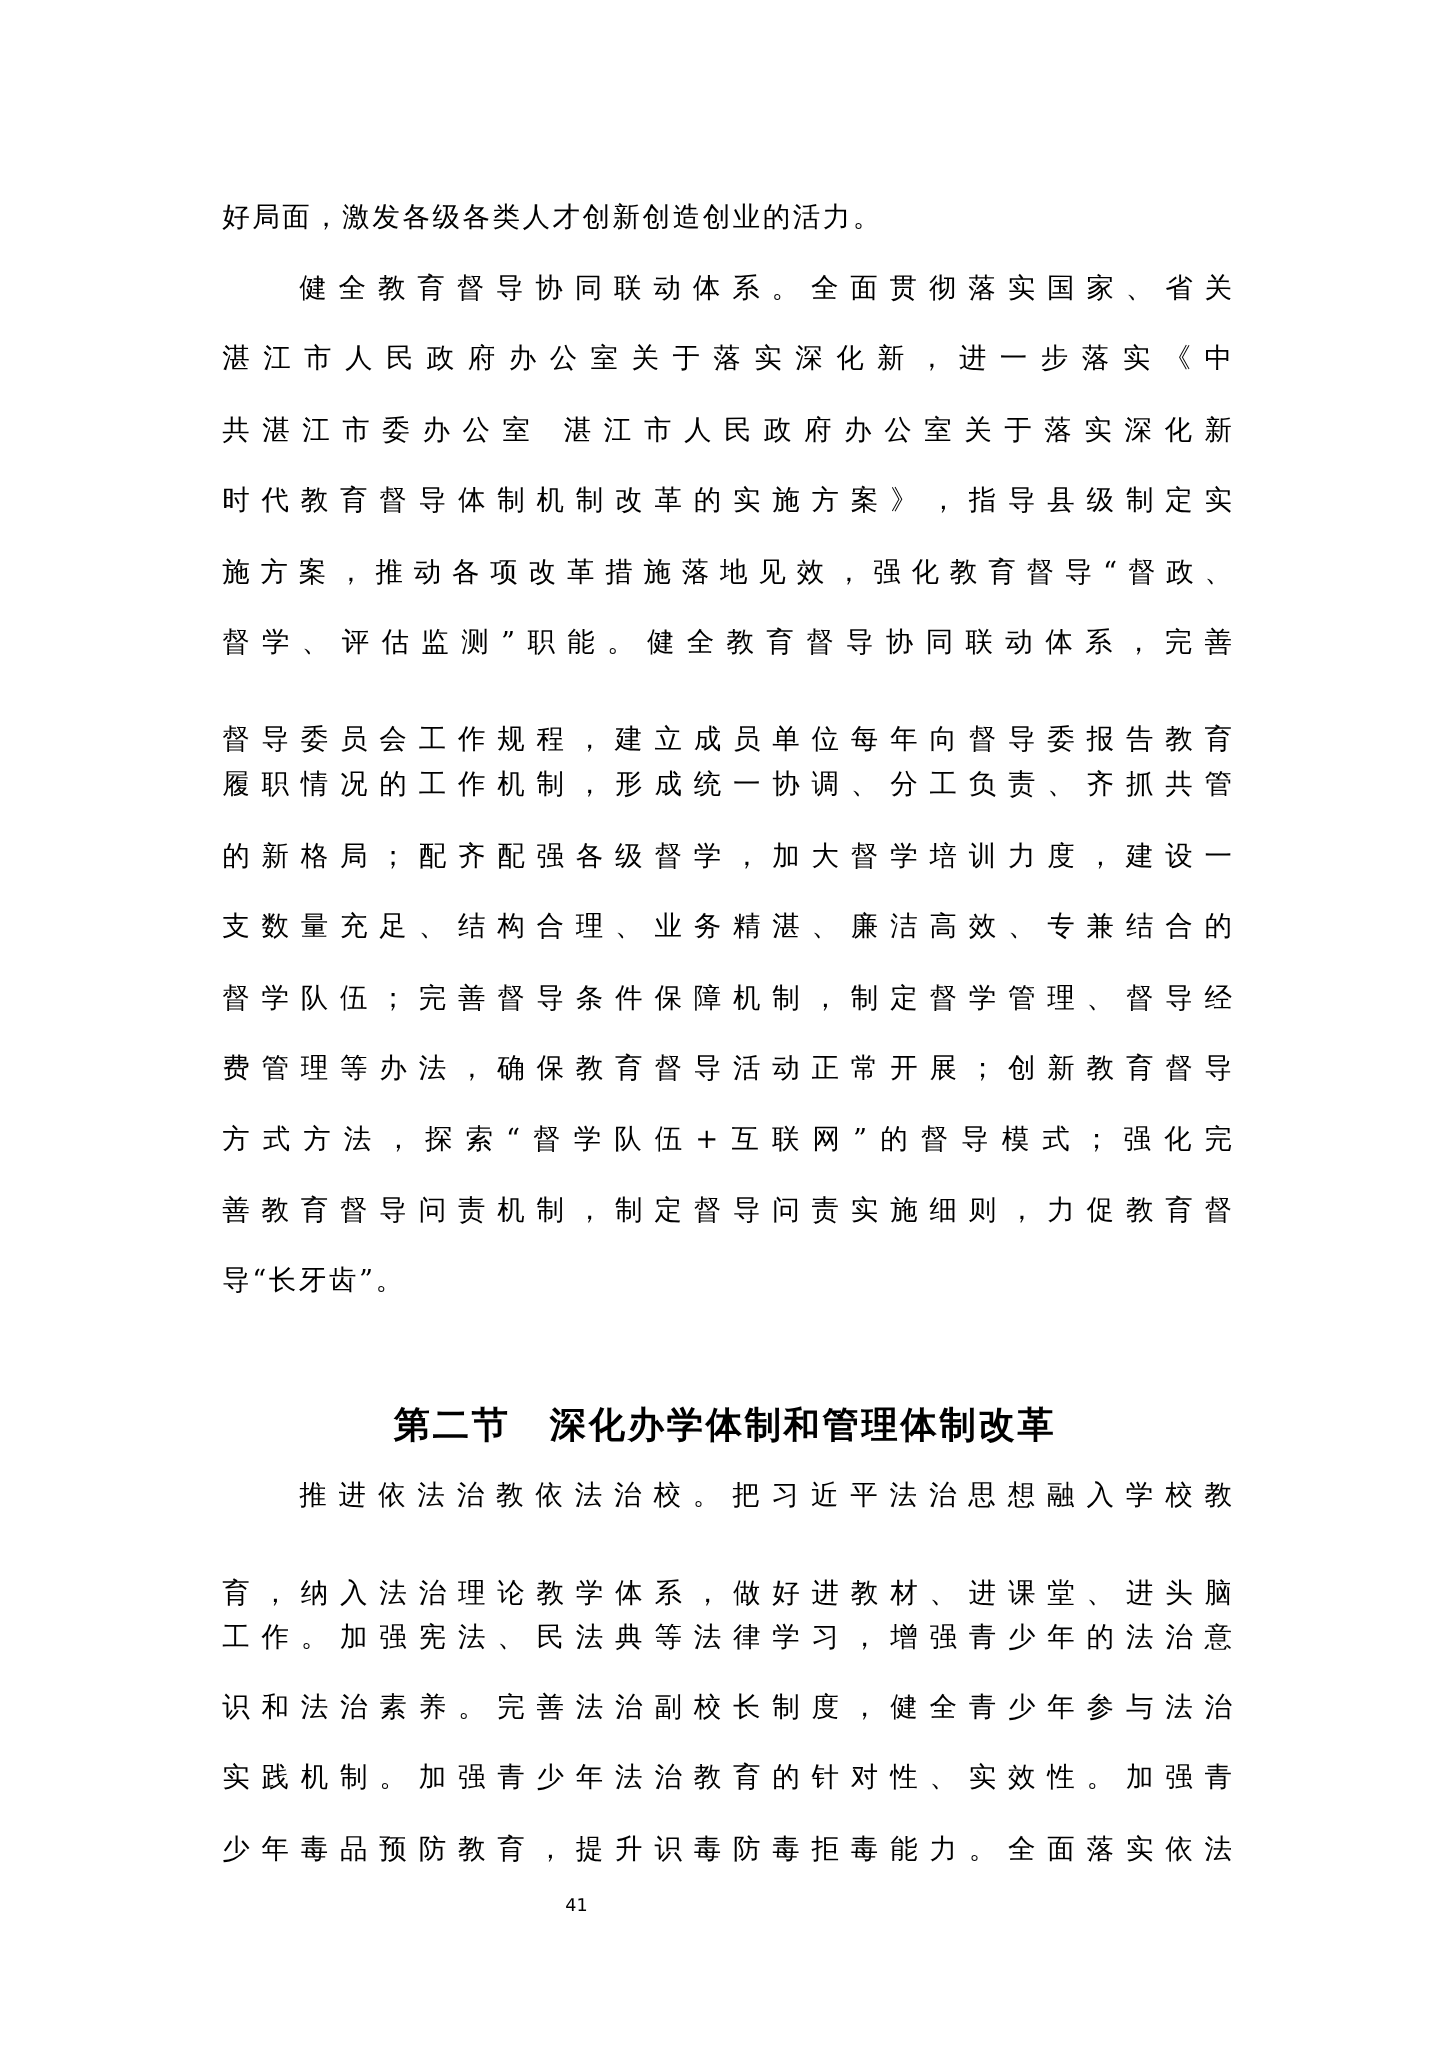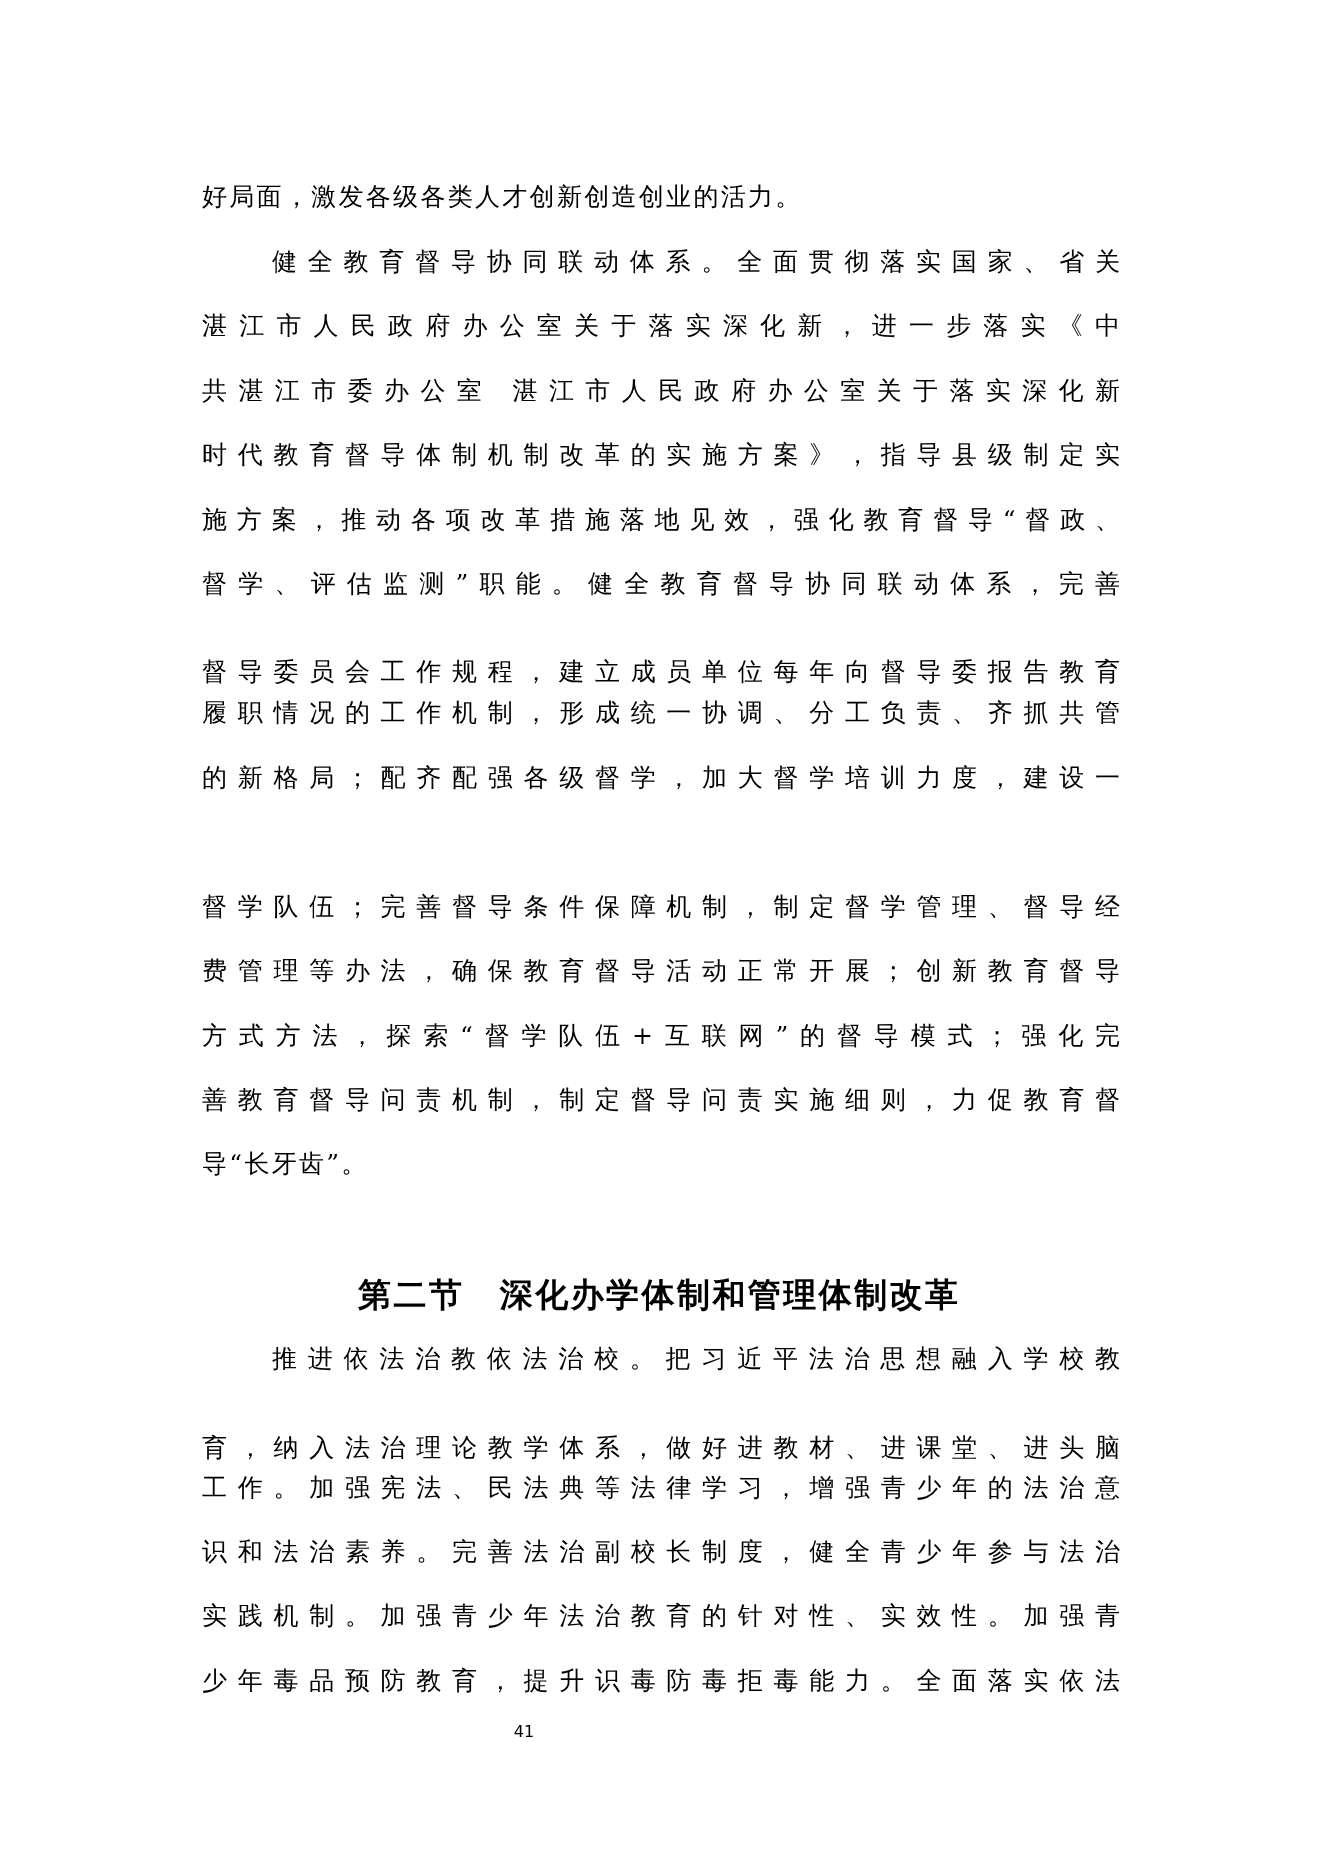--- a/index.html
+++ b/index.html
@@ -77,20 +77,21 @@
   <div class="line last" style="top:177px;">好局面，激发各级各类人才创新创造创业的活力。</div>
   <div class="line indent" style="top:242px;">健全教育督导协同联动体系。全面贯彻落实国家、省关</div>
   <div class="line" style="top:306px;">湛江市人民政府办公室关于落实深化新，进一步落实《中</div>
   <div class="line" style="top:371px;">共湛江市委办公室 湛江市人民政府办公室关于落实深化新</div>
   <div class="line" style="top:435px;">时代教育督导体制机制改革的实施方案》，指导县级制定实</div>
   <div class="line" style="top:500px;">施方案，推动各项改革措施落地见效，强化教育督导“督政、</div>
   <div class="line" style="top:564px;">督学、评估监测”职能。健全教育督导协同联动体系，完善</div>
   <div class="line" style="top:652px;">督导委员会工作规程，建立成员单位每年向督导委报告教育</div>
   <div class="line" style="top:693px;">履职情况的工作机制，形成统一协调、分工负责、齐抓共管</div>
   <div class="line" style="top:758px;">的新格局；配齐配强各级督学，加大督学培训力度，建设一</div>
+  <div class="line" style="top:822px;">支数量充足、结构合理、业务精湛、廉洁高效、专兼结合的</div>
   <div class="line" style="top:887px;">督学队伍；完善督导条件保障机制，制定督学管理、督导经</div>
   <div class="line" style="top:951px;">费管理等办法，确保教育督导活动正常开展；创新教育督导</div>
   <div class="line" style="top:1016px;">方式方法，探索“督学队伍+互联网”的督导模式；强化完</div>
   <div class="line" style="top:1080px;">善教育督导问责机制，制定督导问责实施细则，力促教育督</div>
   <div class="line last" style="top:1144px;">导“长牙齿”。</div>
 
   <div class="section-heading">第二节　深化办学体制和管理体制改革</div>
 
   <div class="line indent" style="top:1339px;">推进依法治教依法治校。把习近平法治思想融入学校教</div>
   <div class="line" style="top:1428px;">育，纳入法治理论教学体系，做好进教材、进课堂、进头脑</div>

